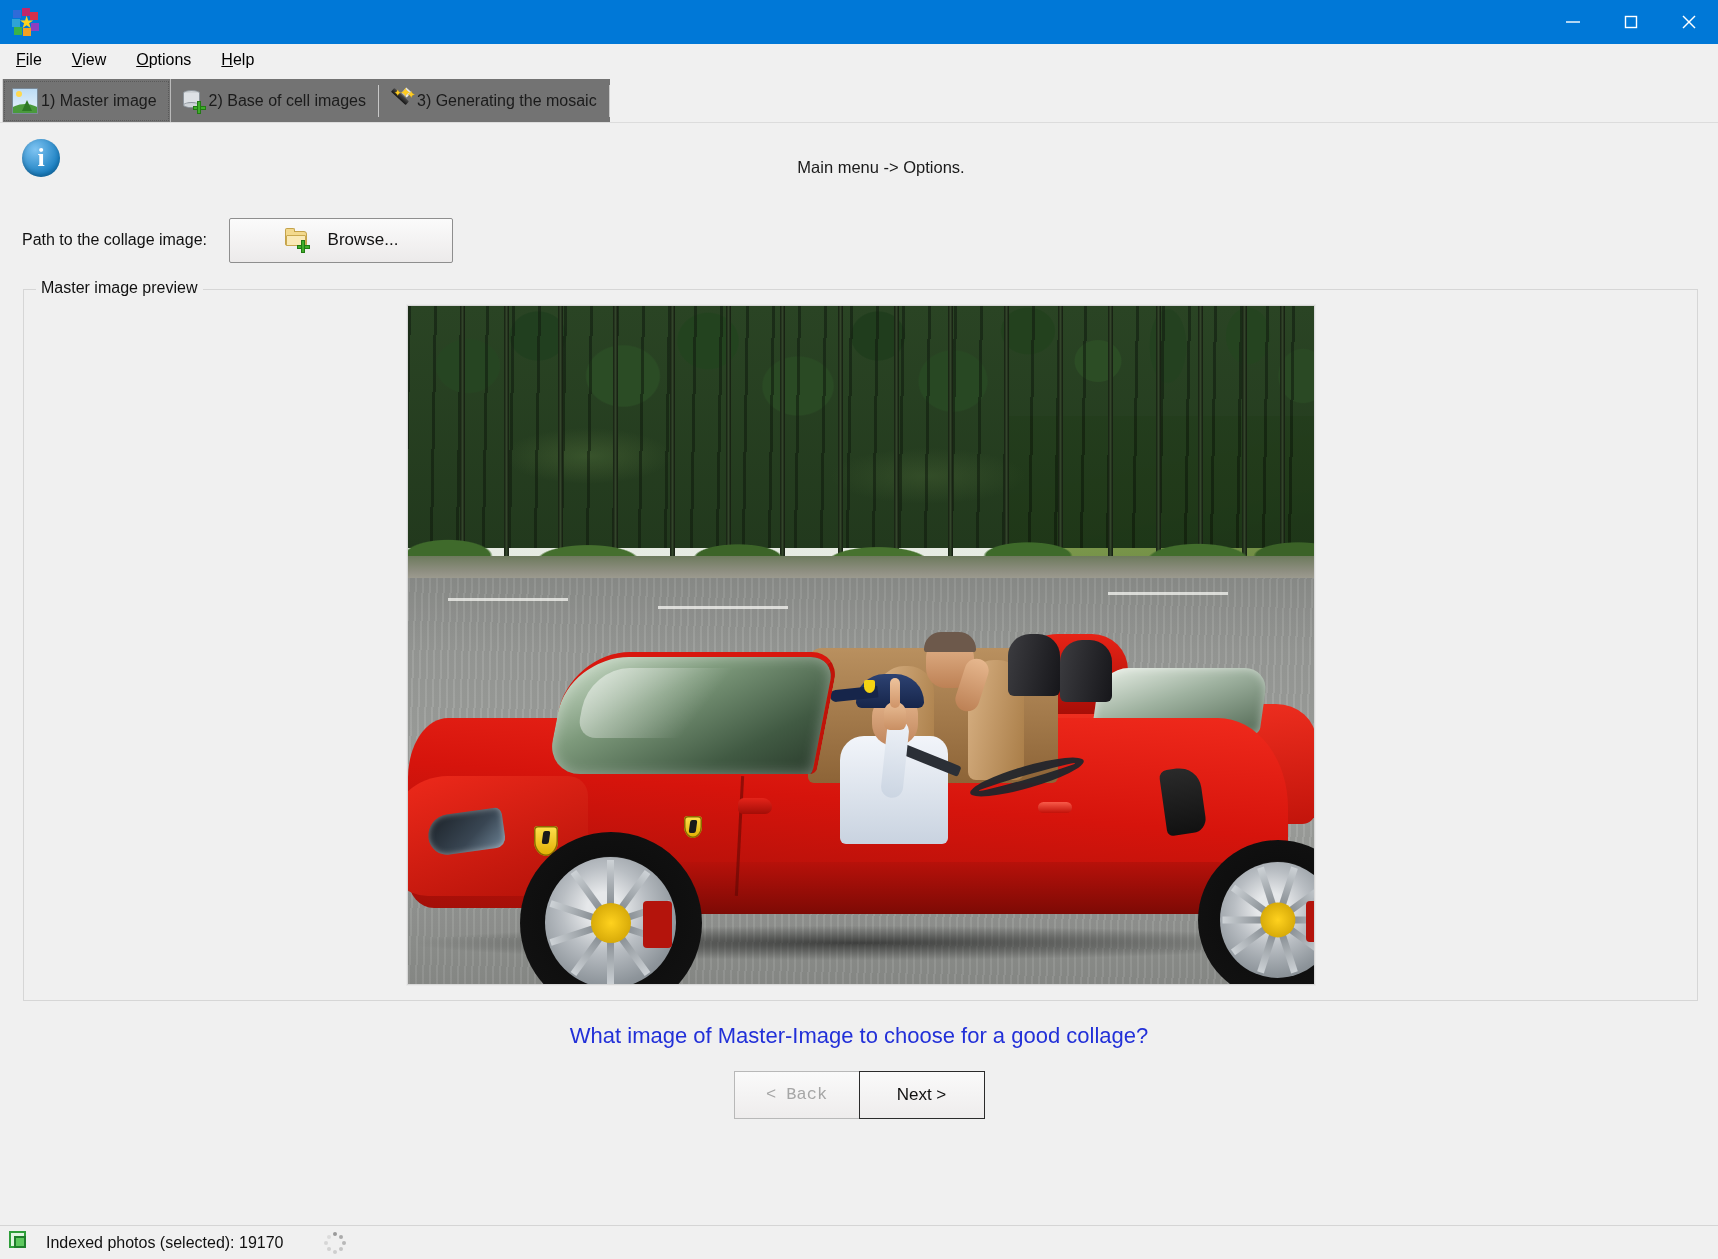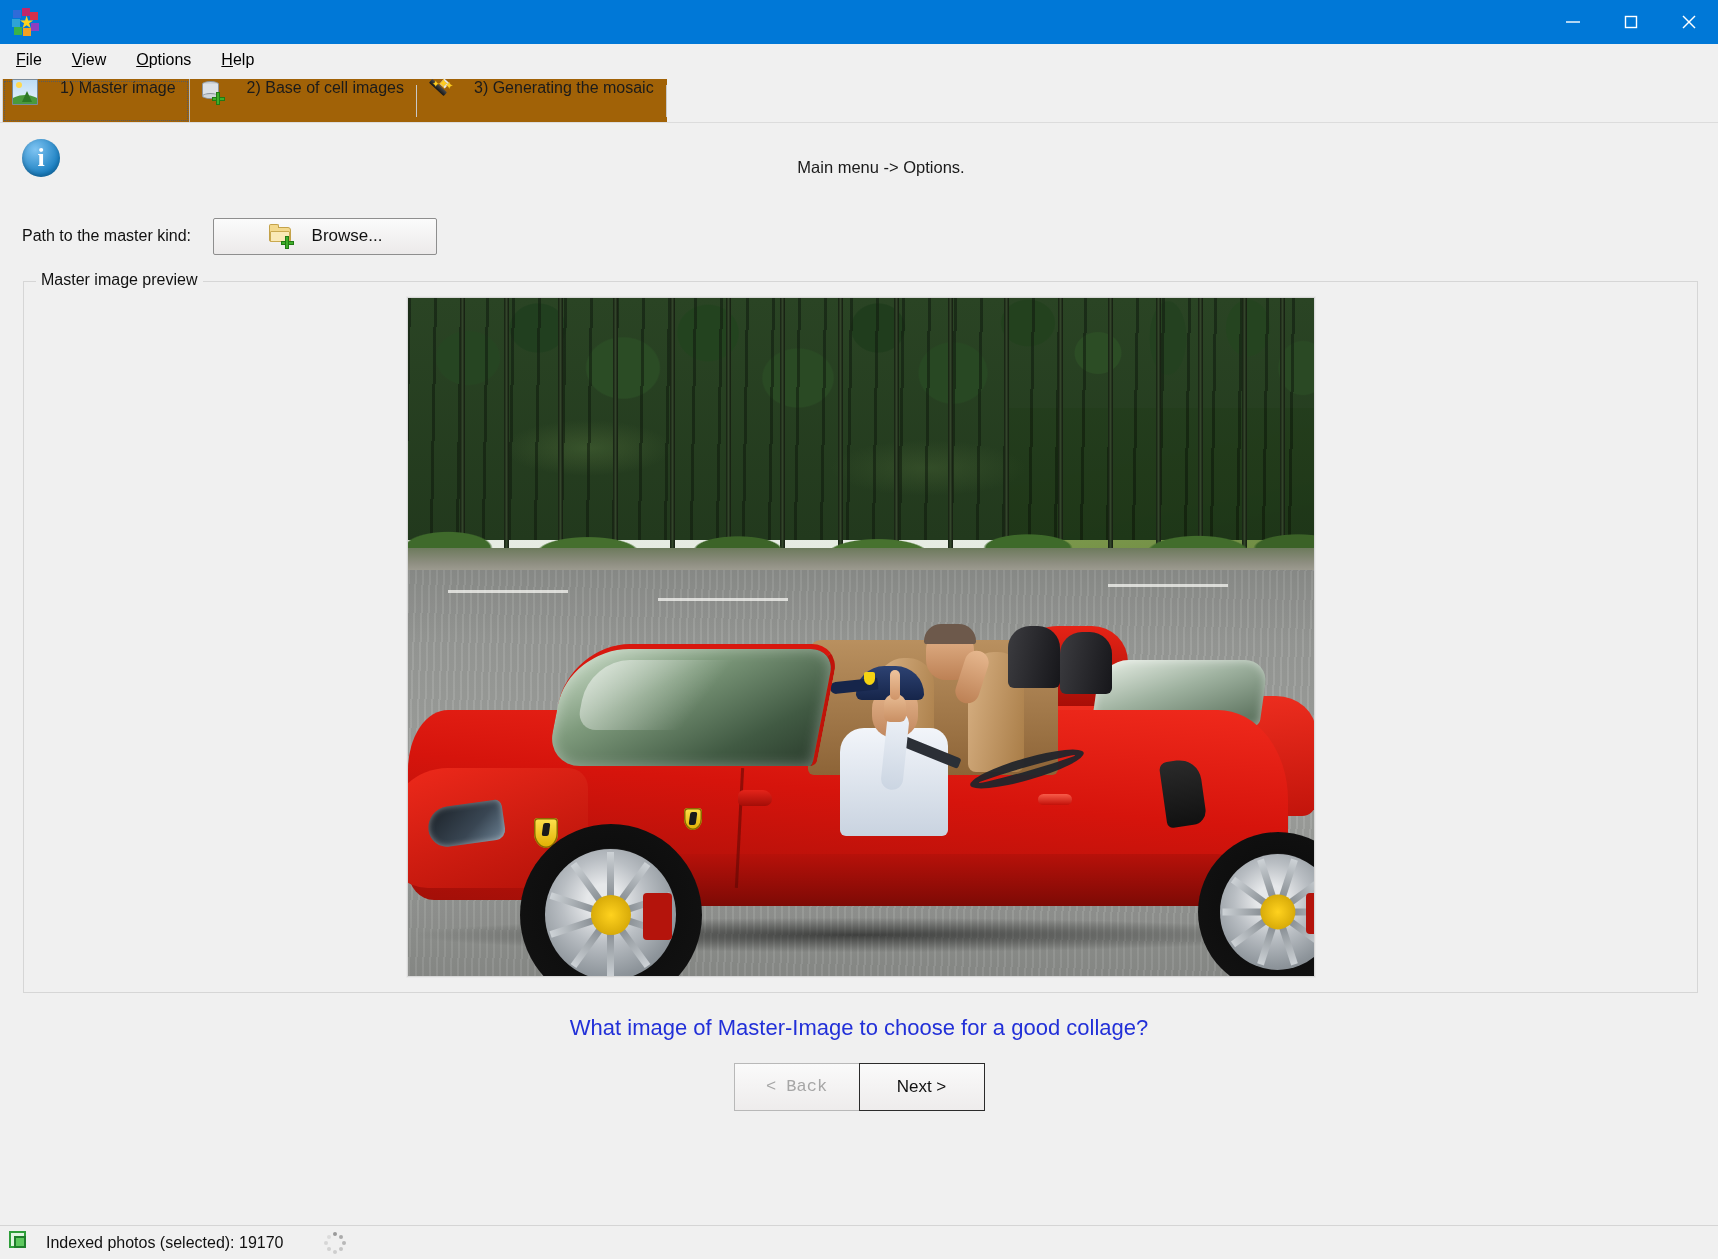--- a/index.html
+++ b/index.html
@@ -41,23 +41,23 @@
   }
   .menu-item { margin-right:30px; cursor:default; }
   .menu-item u { text-decoration:underline; }
 
   
   .tabstrip {
     height:47px; background:#f0f0f0; display:flex; align-items:flex-end;
     padding-left:2px; position:relative;
   }
   .tab {
-    height:44px; display:flex; gap:22px;
+    height:44px; display:flex; align-items:center; gap:3px;
     padding:0 13px 0 9px; font-size:16px; color:#1b1b1b;
-    background:#a16207; position:relative;
+    background:#737373; position:relative;
   }
   .tab.active {
     outline:1px dotted #5a5a5a; outline-offset:-3px;
     border-left:1px solid #d4d4d4; border-right:1px solid #b9b9b9;
   }
   .tab .sep-r {
     position:absolute; right:0; top:6px; bottom:6px; width:1px; background:#c8c8c8;
   }
   .tabstrip-underline {
     position:absolute; left:0; right:0; bottom:0; height:1px; background:#dcdcdc;
@@ -124,21 +124,21 @@
     display:flex; align-items:center; padding:0 22px; margin-top:28px; gap:0;
   }
   .path-label { font-size:16px; color:#111; white-space:nowrap; margin-right:9px; }
   .path-input {
     flex:1; height:39px; background:#fff; border:1px solid #a9a9a9;
     border-top-color:#8e8e8e;
     font-family:"Liberation Sans", sans-serif; font-size:16px; color:#0c0c0c;
     padding:0 8px; line-height:37px; overflow:hidden; white-space:nowrap;
   }
   .browse-btn {
-    width:224px; height:37px; margin-left:13px;
+    width:224px; height:45px; margin-left:13px;
     background:linear-gradient(#fbfbfb,#eceaea);
     border:1px solid #8e8e8e; border-radius:2px;
     display:flex; align-items:center; justify-content:center; gap:18px;
     font-size:17px; color:#111;
   }
 
   
   .groupbox {
     margin:26px 20px 0 23px; border:1px solid #d6d6d6; position:relative;
     height:712px; background:#f0f0f0;
@@ -507,21 +507,21 @@
 
 <div class="banner">
   <div class="info-bubble">i</div>
   <div class="banner-text">
     <br>
     <span>Main menu -&gt; Options.</span>
   </div>
 </div>
 
 <div class="pathrow">
-  <div class="path-label">Path to the master kind:</div>
+  <div class="path-label">Path to the collage image:</div>
   <div class="browse-btn">
     <span class="ico ico-folder">
       <span class="back"></span>
         <span class="tabp"></span>
         <span class="front"></span>
       <span class="plusbadge">
           <span class="h"></span>
           <span class="v"></span>
         </span>
     </span>

